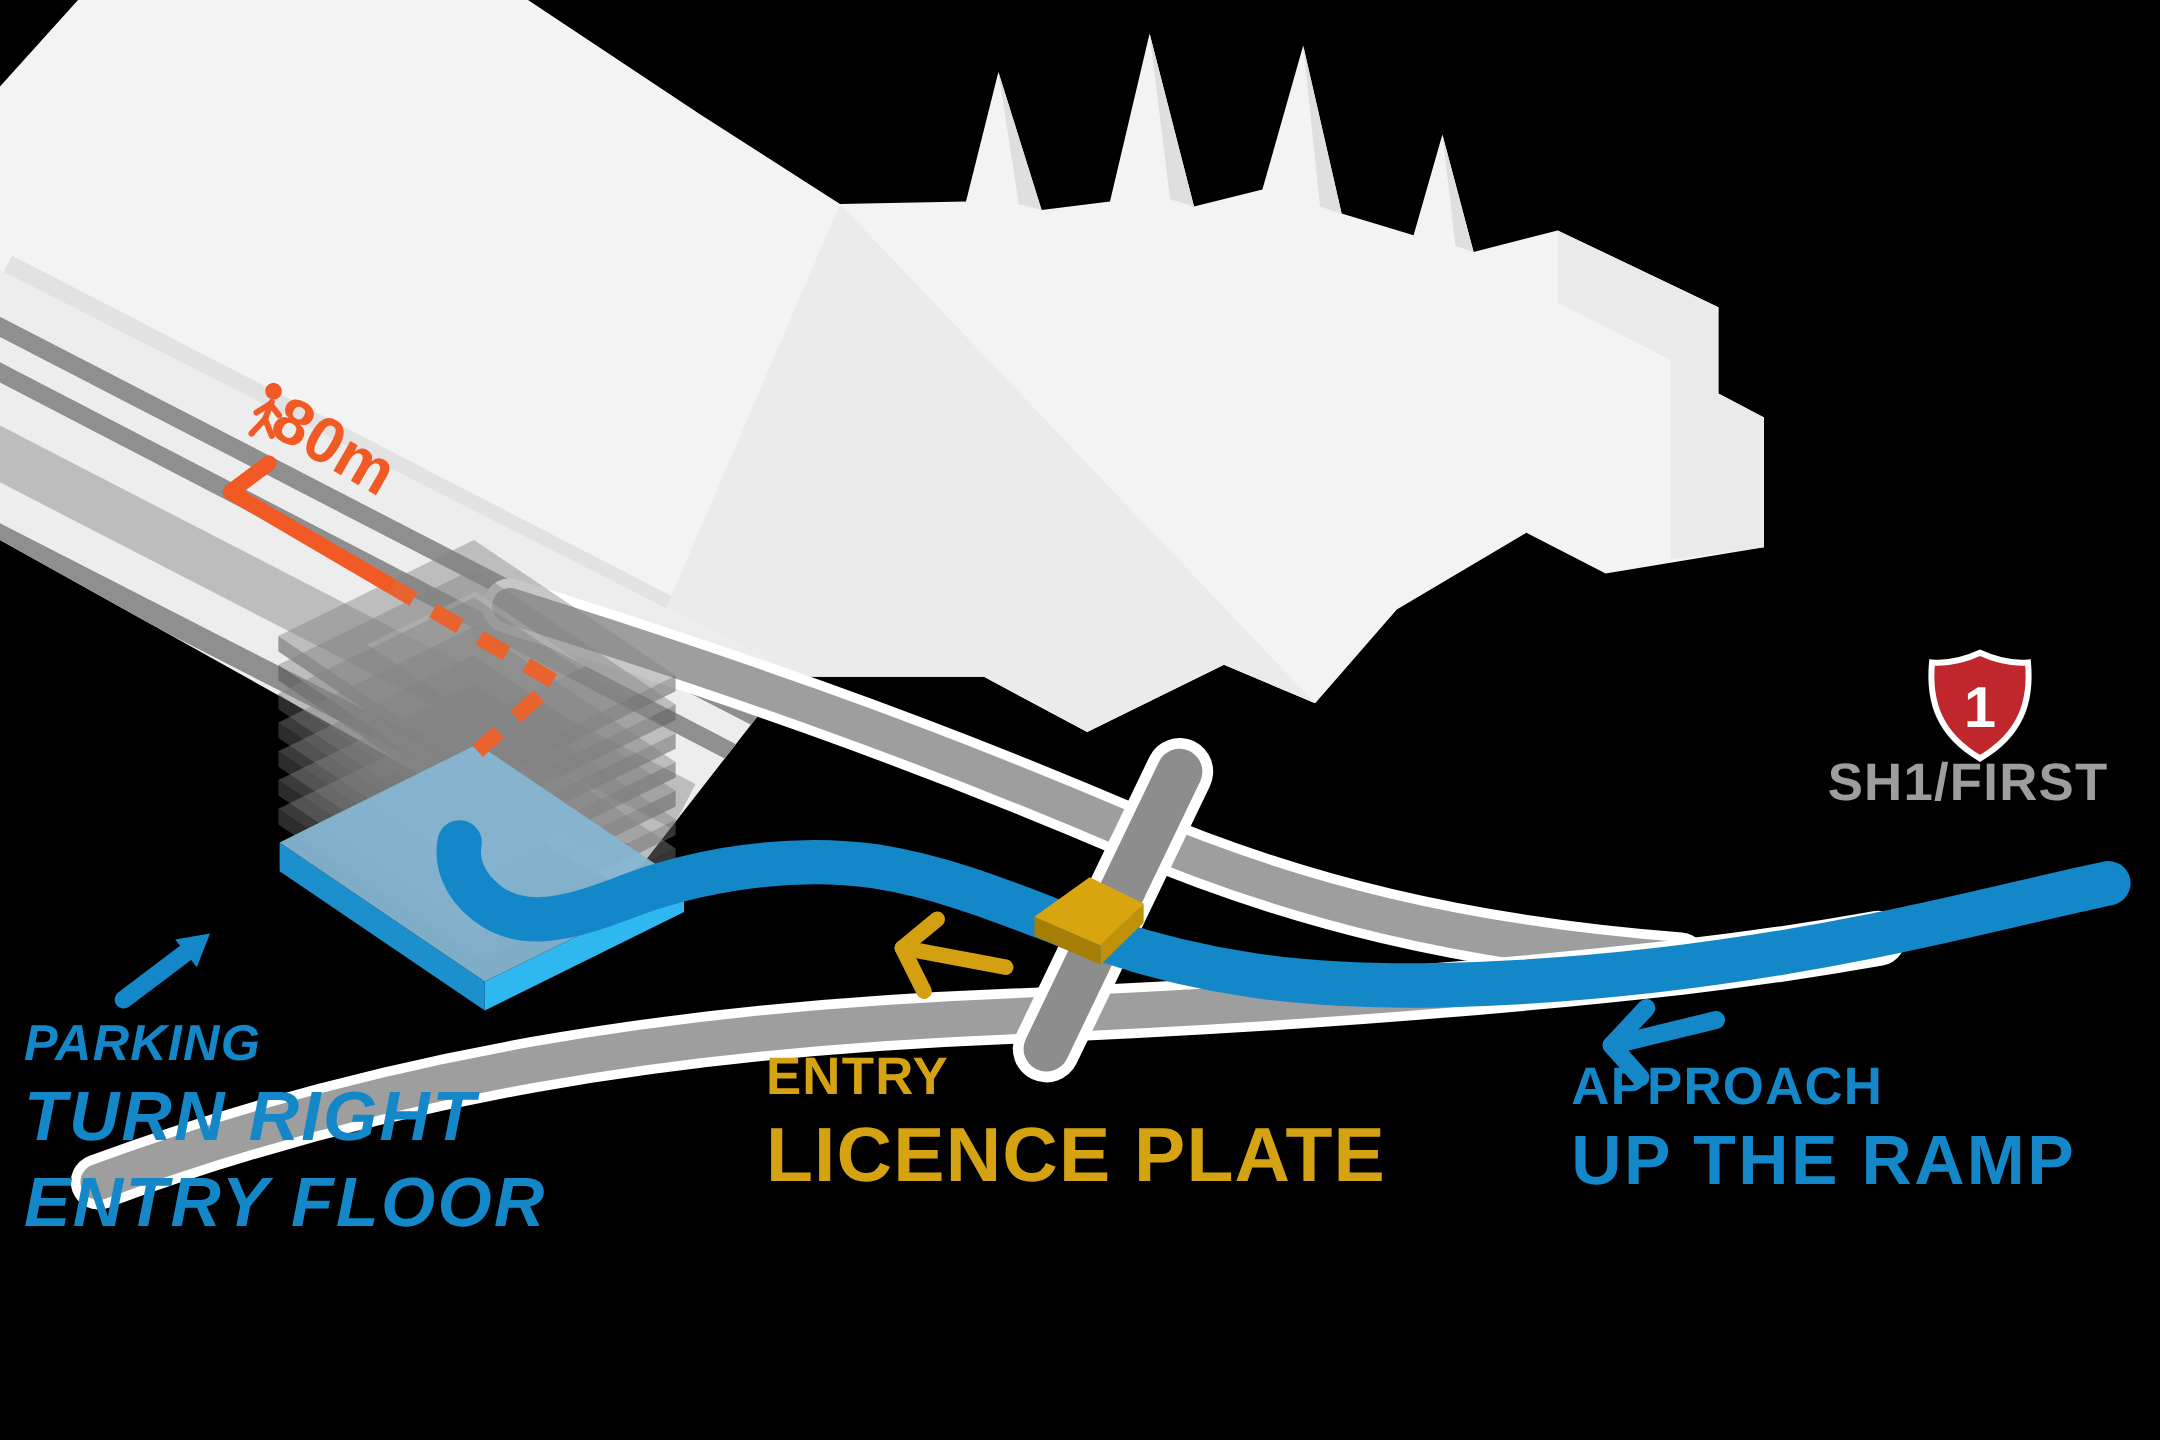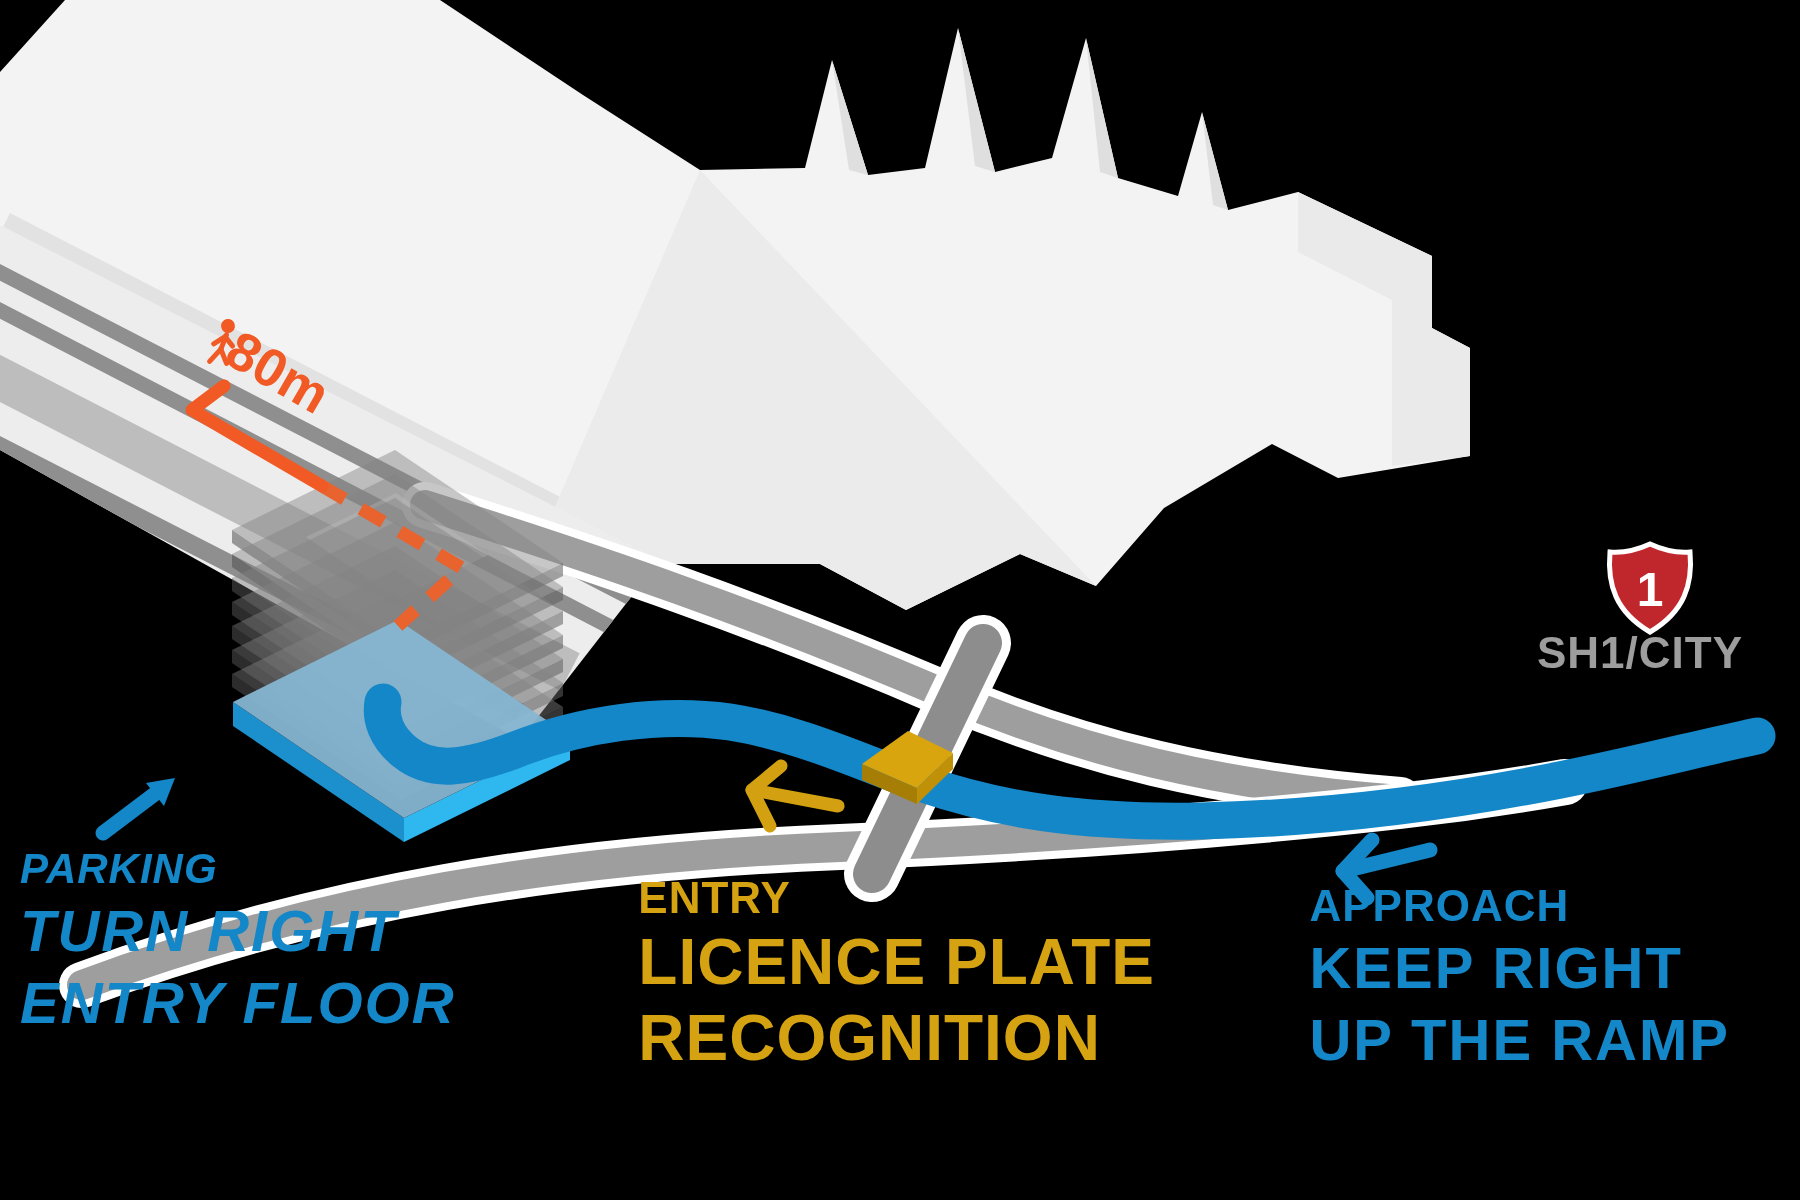--- a/index.html
+++ b/index.html
@@ -176,33 +176,31 @@
          C 1663 550 1677 553 1690 552
          C 1693 585 1684 612 1650 632
          C 1616 612 1607 585 1610 552
          C 1623 553 1637 550 1650 544 Z"></path>
     <text x="1650" y="606" text-anchor="middle" fill="#FFFFFF" font-family="Liberation Sans, sans-serif" font-size="48" font-weight="700">1</text>
   </g>
 </svg>
 
 <div id="walk-distance" class="lbl orange">80m</div>
 
-<div id="sh1-label" class="lbl graytxt">SH1/CITY</div>
+<div id="sh1-label" class="lbl graytxt">SH1/FIRST</div>
 
 <div id="parking-label" class="lbl blue">
   <div class="eyebrow">PARKING</div>
   <div class="big">TURN RIGHT</div>
   <div class="big">ENTRY FLOOR</div>
 </div>
 
 <div id="entry-label" class="lbl gold right">
   <div class="eyebrow">ENTRY</div>
   <div class="big-xl">LICENCE PLATE</div>
-  <div class="big-xl">RECOGNITION</div>
 </div>
 
 <div id="approach-label" class="lbl blue right">
   <div class="eyebrow">APPROACH</div>
-  <div class="big">KEEP RIGHT</div>
   <div class="big">UP THE RAMP</div>
 </div>
 
 </div>
 
 </body></html>

